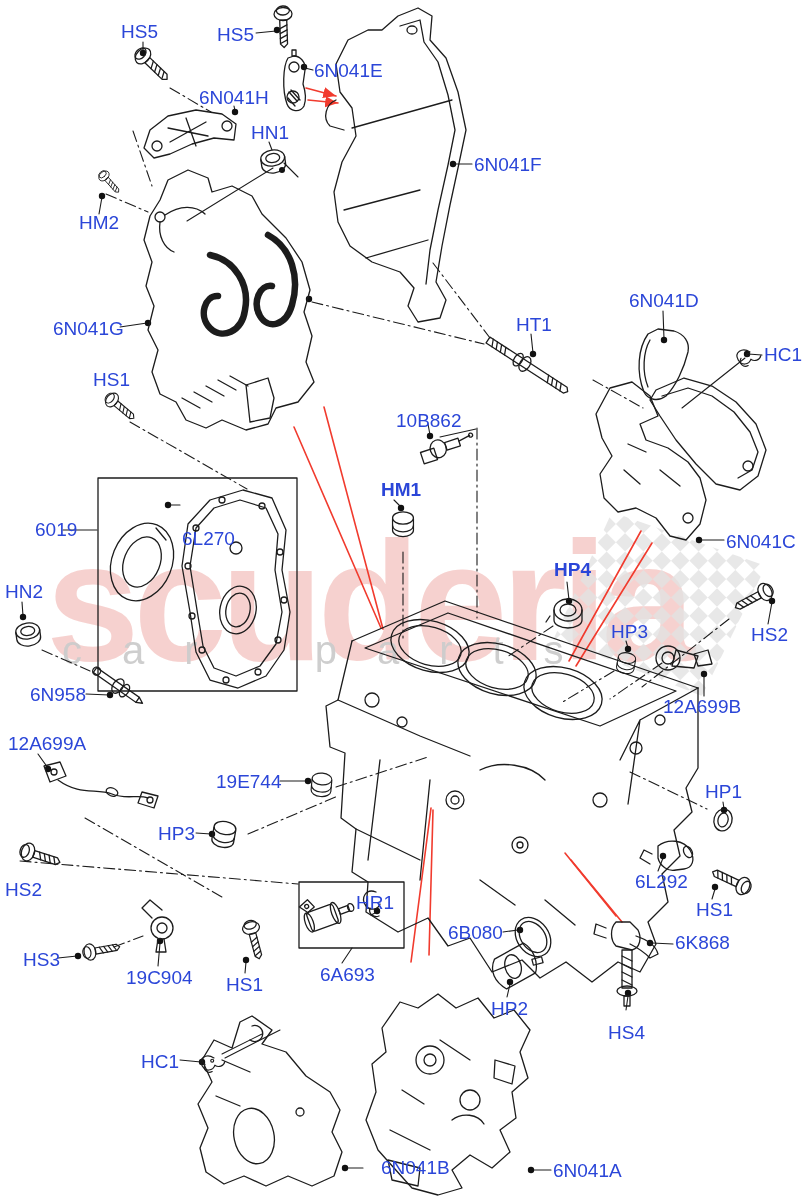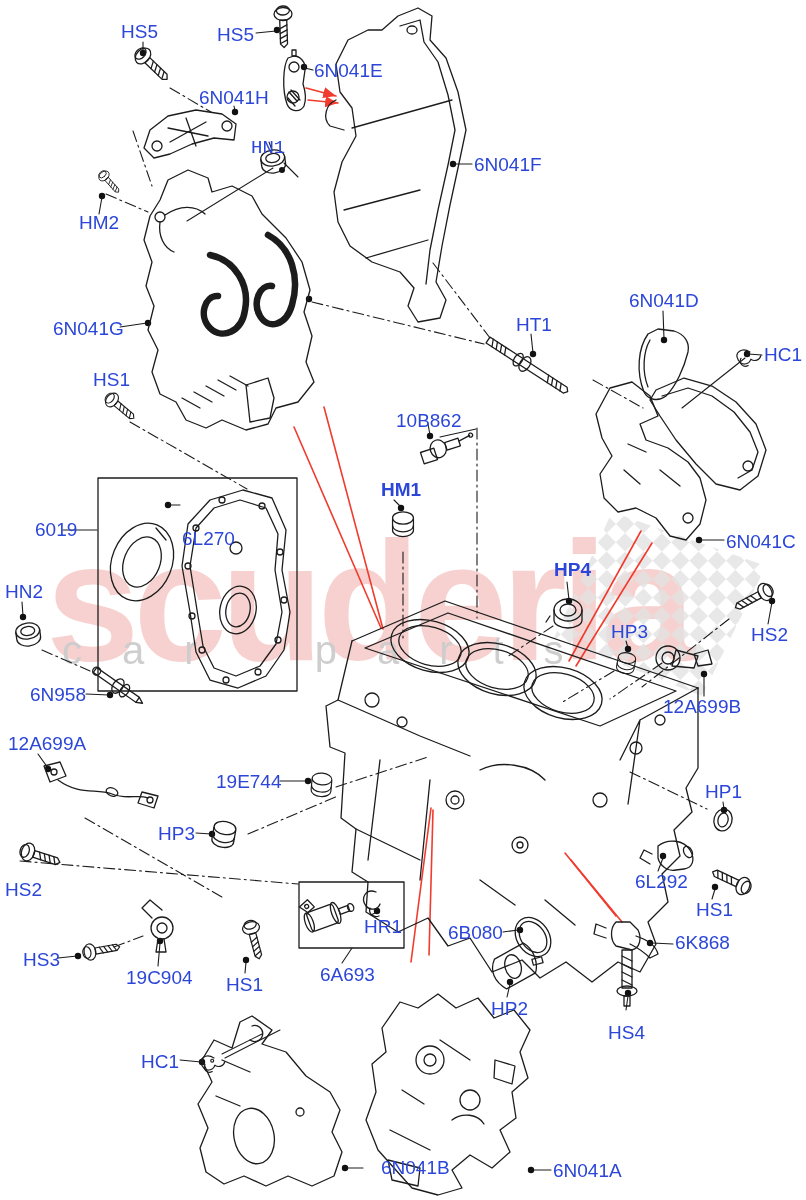--- a/index.html
+++ b/index.html
@@ -461,21 +461,21 @@
     <path d="M452,1120 C462,1112 478,1114 484,1124"></path>
   </g>
 
 </svg>
 
 <div id="label-layer">
     <div class="part-label" style="left: 121px; top: 22px;">HS5</div>
     <div class="part-label" style="left: 217px; top: 25px;">HS5</div>
     <div class="part-label" style="left: 314px; top: 61px;">6N041E</div>
     <div class="part-label" style="left: 199px; top: 88px;">6N041H</div>
-    <div class="part-label" style="left: 251px; top: 139px; font-family: Liberation Mono, monospace;">HN1</div>
+    <div class="part-label" style="left: 251px; top: 123px;">HN1</div>
     <div class="part-label" style="left: 79px; top: 213px;">HM2</div>
     <div class="part-label" style="left: 474px; top: 155px;">6N041F</div>
     <div class="part-label" style="left: 53px; top: 319px;">6N041G</div>
     <div class="part-label" style="left: 516px; top: 315px;">HT1</div>
     <div class="part-label" style="left: 629px; top: 291px;">6N041D</div>
     <div class="part-label" style="left: 764px; top: 345px;">HC1</div>
     <div class="part-label" style="left: 93px; top: 370px;">HS1</div>
     <div class="part-label" style="left: 396px; top: 403px; margin-top: 8px;">10B862</div>
     <div class="part-label" style="left: 35px; top: 520px;">6019</div>
     <div class="part-label" style="left: 182px; top: 497px; margin-top: 32px;">6L270</div>
@@ -492,20 +492,20 @@
     <div class="part-label" style="left: 705px; top: 782px;">HP1</div>
     <div class="part-label" style="left: 158px; top: 824px;">HP3</div>
     <div class="part-label" style="left: 5px; top: 880px;">HS2</div>
     <div class="part-label" style="left: 635px; top: 872px;">6L292</div>
     <div class="part-label" style="left: 696px; top: 900px;">HS1</div>
     <div class="part-label" style="left: 675px; top: 933px;">6K868</div>
     <div class="part-label" style="left: 23px; top: 950px;">HS3</div>
     <div class="part-label" style="left: 126px; top: 968px;">19C904</div>
     <div class="part-label" style="left: 226px; top: 975px;">HS1</div>
     <div class="part-label" style="left: 320px; top: 965px;">6A693</div>
-    <div class="part-label" style="left: 356px; top: 917px; margin-left: 8px;">HR1</div>
+    <div class="part-label" style="left: 356px; top: 893px;">HR1</div>
     <div class="part-label" style="left: 448px; top: 923px;">6B080</div>
     <div class="part-label" style="left: 491px; top: 999px;">HP2</div>
     <div class="part-label" style="left: 608px; top: 1011px; margin-top: 12px;">HS4</div>
     <div class="part-label" style="left: 141px; top: 1052px;">HC1</div>
     <div class="part-label" style="left: 365px; top: 1158px; margin-left: 16px;">6N041B</div>
     <div class="part-label" style="left: 553px; top: 1161px;">6N041A</div>
   </div>
 
 </body></html>

